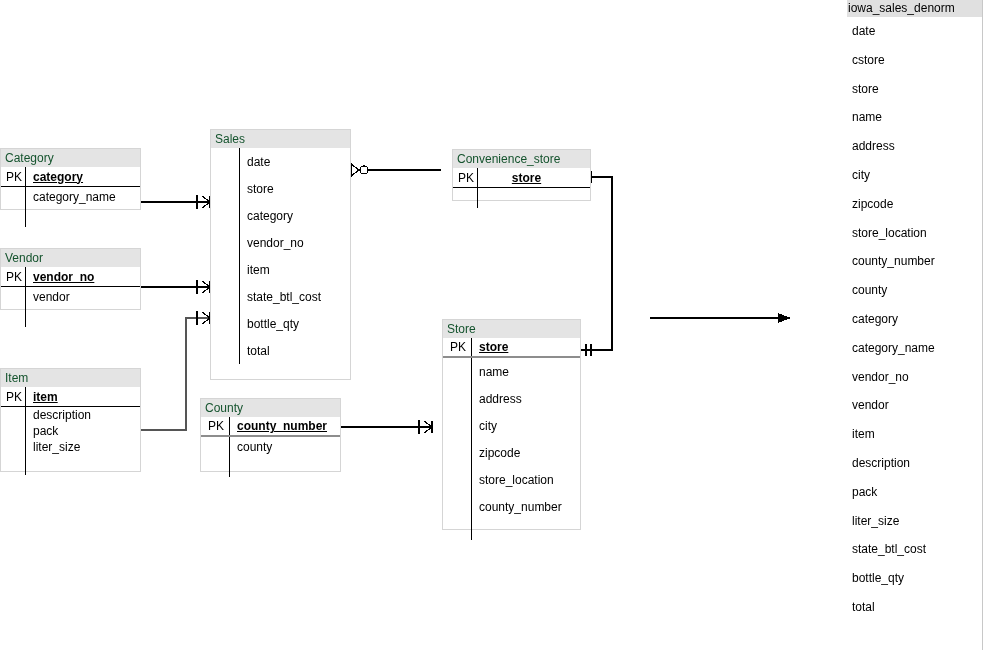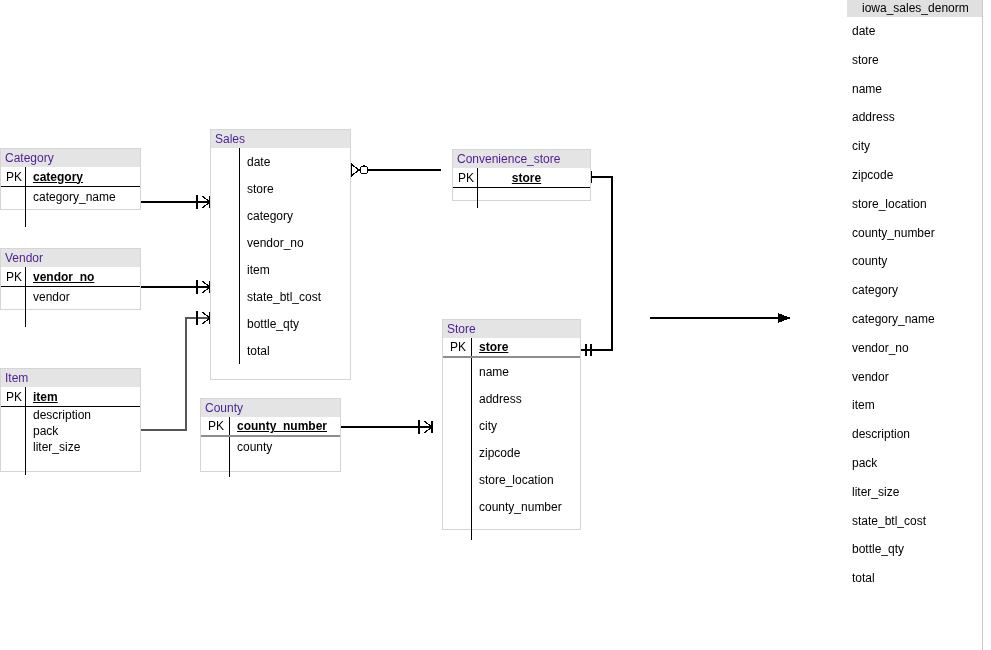--- a/index.html
+++ b/index.html
@@ -21,21 +21,21 @@
     border:1px solid #d5d5d5;
     box-sizing:border-box;
     z-index:5;
   }
   .entity .ent-title{
     background:#e4e4e4;
     height:18px;
     line-height:18px;
     padding-left:4px;
     font-size:12px;
-    color:#4c1d95;
+    color:#14532d;
     box-sizing:border-box;
     white-space:nowrap;
   }
   .entity .ent-body{position:relative;}
   
   .entity .ent-body:before{
     content:"";
     position:absolute;
     top:0;bottom:0;
     width:1px;
@@ -84,21 +84,21 @@
     height:650px;
     background:#ffffff;
     border-right:1px solid #c8c8c8;
     box-sizing:border-box;
     z-index:6;
   }
   #column-list .list-title{
     background:#e0e0e0;
     height:17px;
     line-height:17px;
-    padding-left:15px;
+    padding-left:1px;
     font-size:12px;
     white-space:nowrap;
     box-sizing:border-box;
   }
   #column-list .col-item{
     height:28.8px;
     line-height:28.8px;
     padding-left:5px;
     font-size:12px;
     white-space:nowrap;
@@ -324,20 +324,21 @@
       </div>
       <div class="row blank">
         <span class="pk"></span>
       </div>
     </div>
   </div>
 
   <div id="column-list">
     <div class="list-title">iowa_sales_denorm</div>
     <div class="col-item">date</div>
+    <div class="col-item">cstore</div>
     <div class="col-item">store</div>
     <div class="col-item">name</div>
     <div class="col-item">address</div>
     <div class="col-item">city</div>
     <div class="col-item">zipcode</div>
     <div class="col-item">store_location</div>
     <div class="col-item">county_number</div>
     <div class="col-item">county</div>
     <div class="col-item">category</div>
     <div class="col-item">category_name</div>

